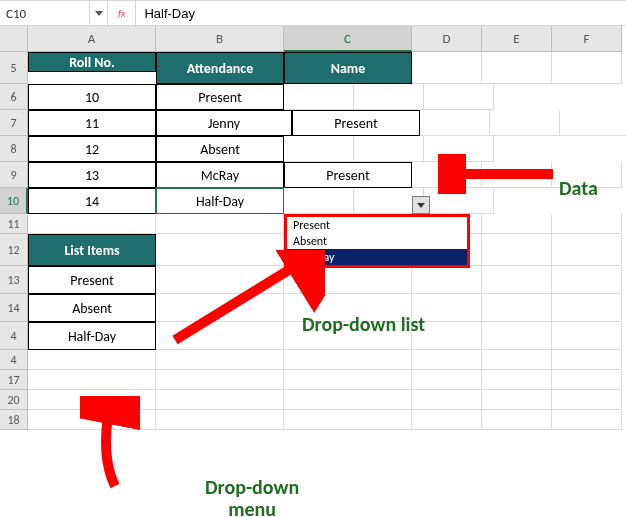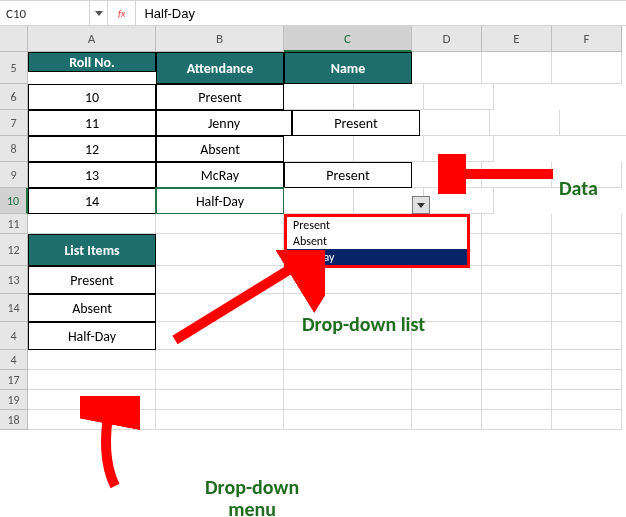--- a/index.html
+++ b/index.html
@@ -76,21 +76,21 @@
     <div class="row-h" style="height:26px">8</div>
     <div class="row-h" style="height:26px">9</div>
     <div class="row-h sel" style="height:26px">10</div>
     <div class="row-h" style="height:20px">11</div>
     <div class="row-h" style="height:32px">12</div>
     <div class="row-h" style="height:28px">13</div>
     <div class="row-h" style="height:28px">14</div>
     <div class="row-h" style="height:28px">4</div>
     <div class="row-h" style="height:20px">4</div>
     <div class="row-h" style="height:20px">17</div>
-    <div class="row-h" style="height:20px">19</div>
+    <div class="row-h" style="height:20px">20</div>
     <div class="row-h" style="height:20px">18</div>
   </div>
 
   <div class="grid">
 
     <div class="grid-row">
       <div class="cell hcell" style="width:128px;height:20px">Roll No.</div>
       <div class="cell hcell" style="width:128px;height:32px">Attendance</div>
       <div class="cell hcell" style="width:128px;height:32px">Name</div>
       <div class="cell" style="width:70px;height:32px"></div>

